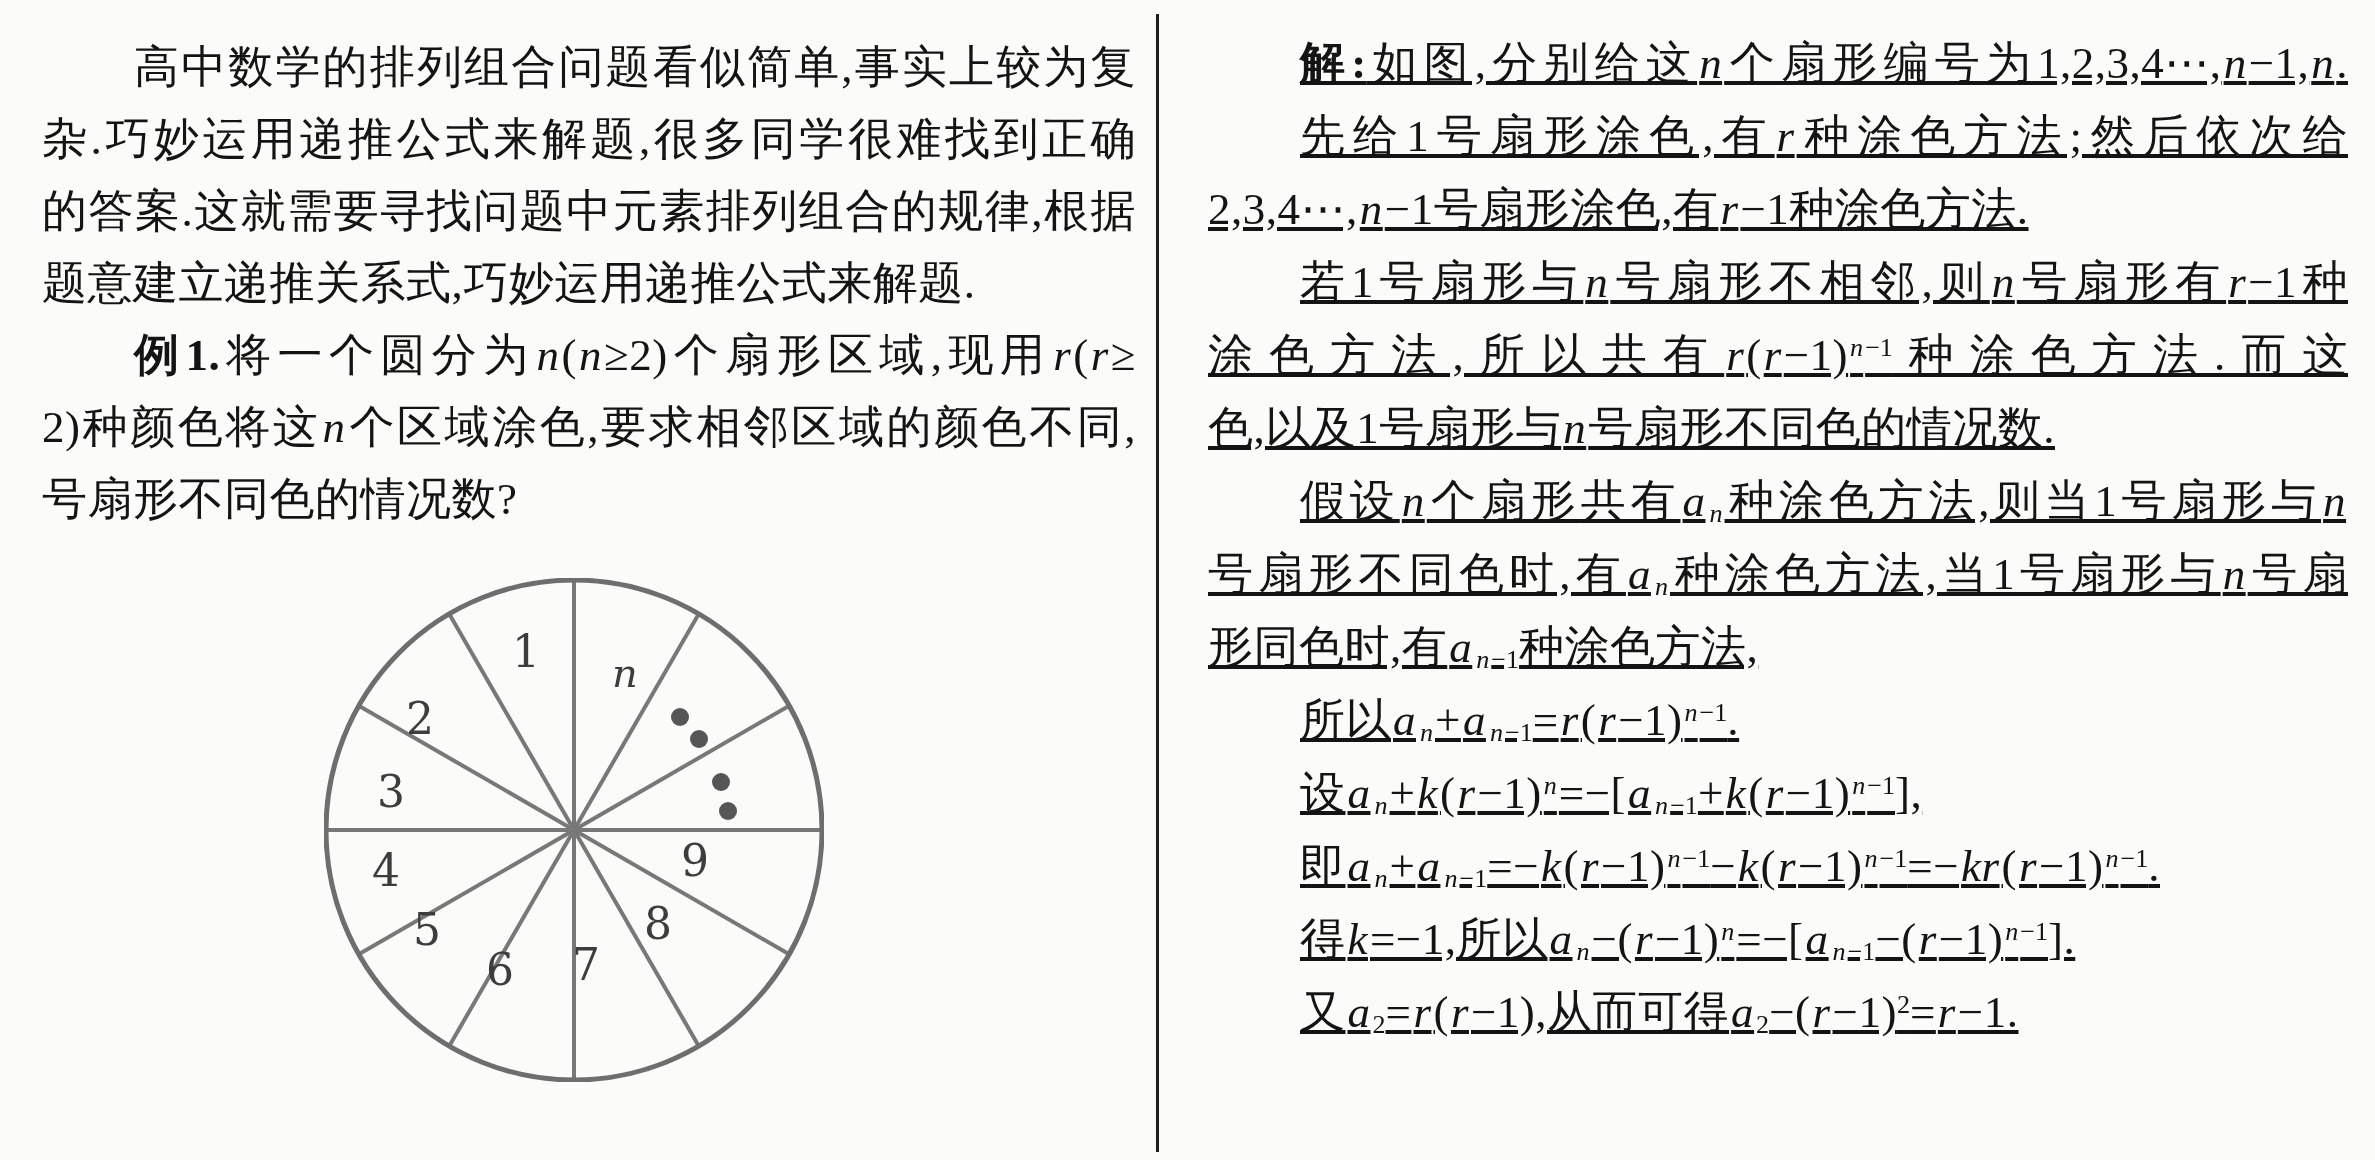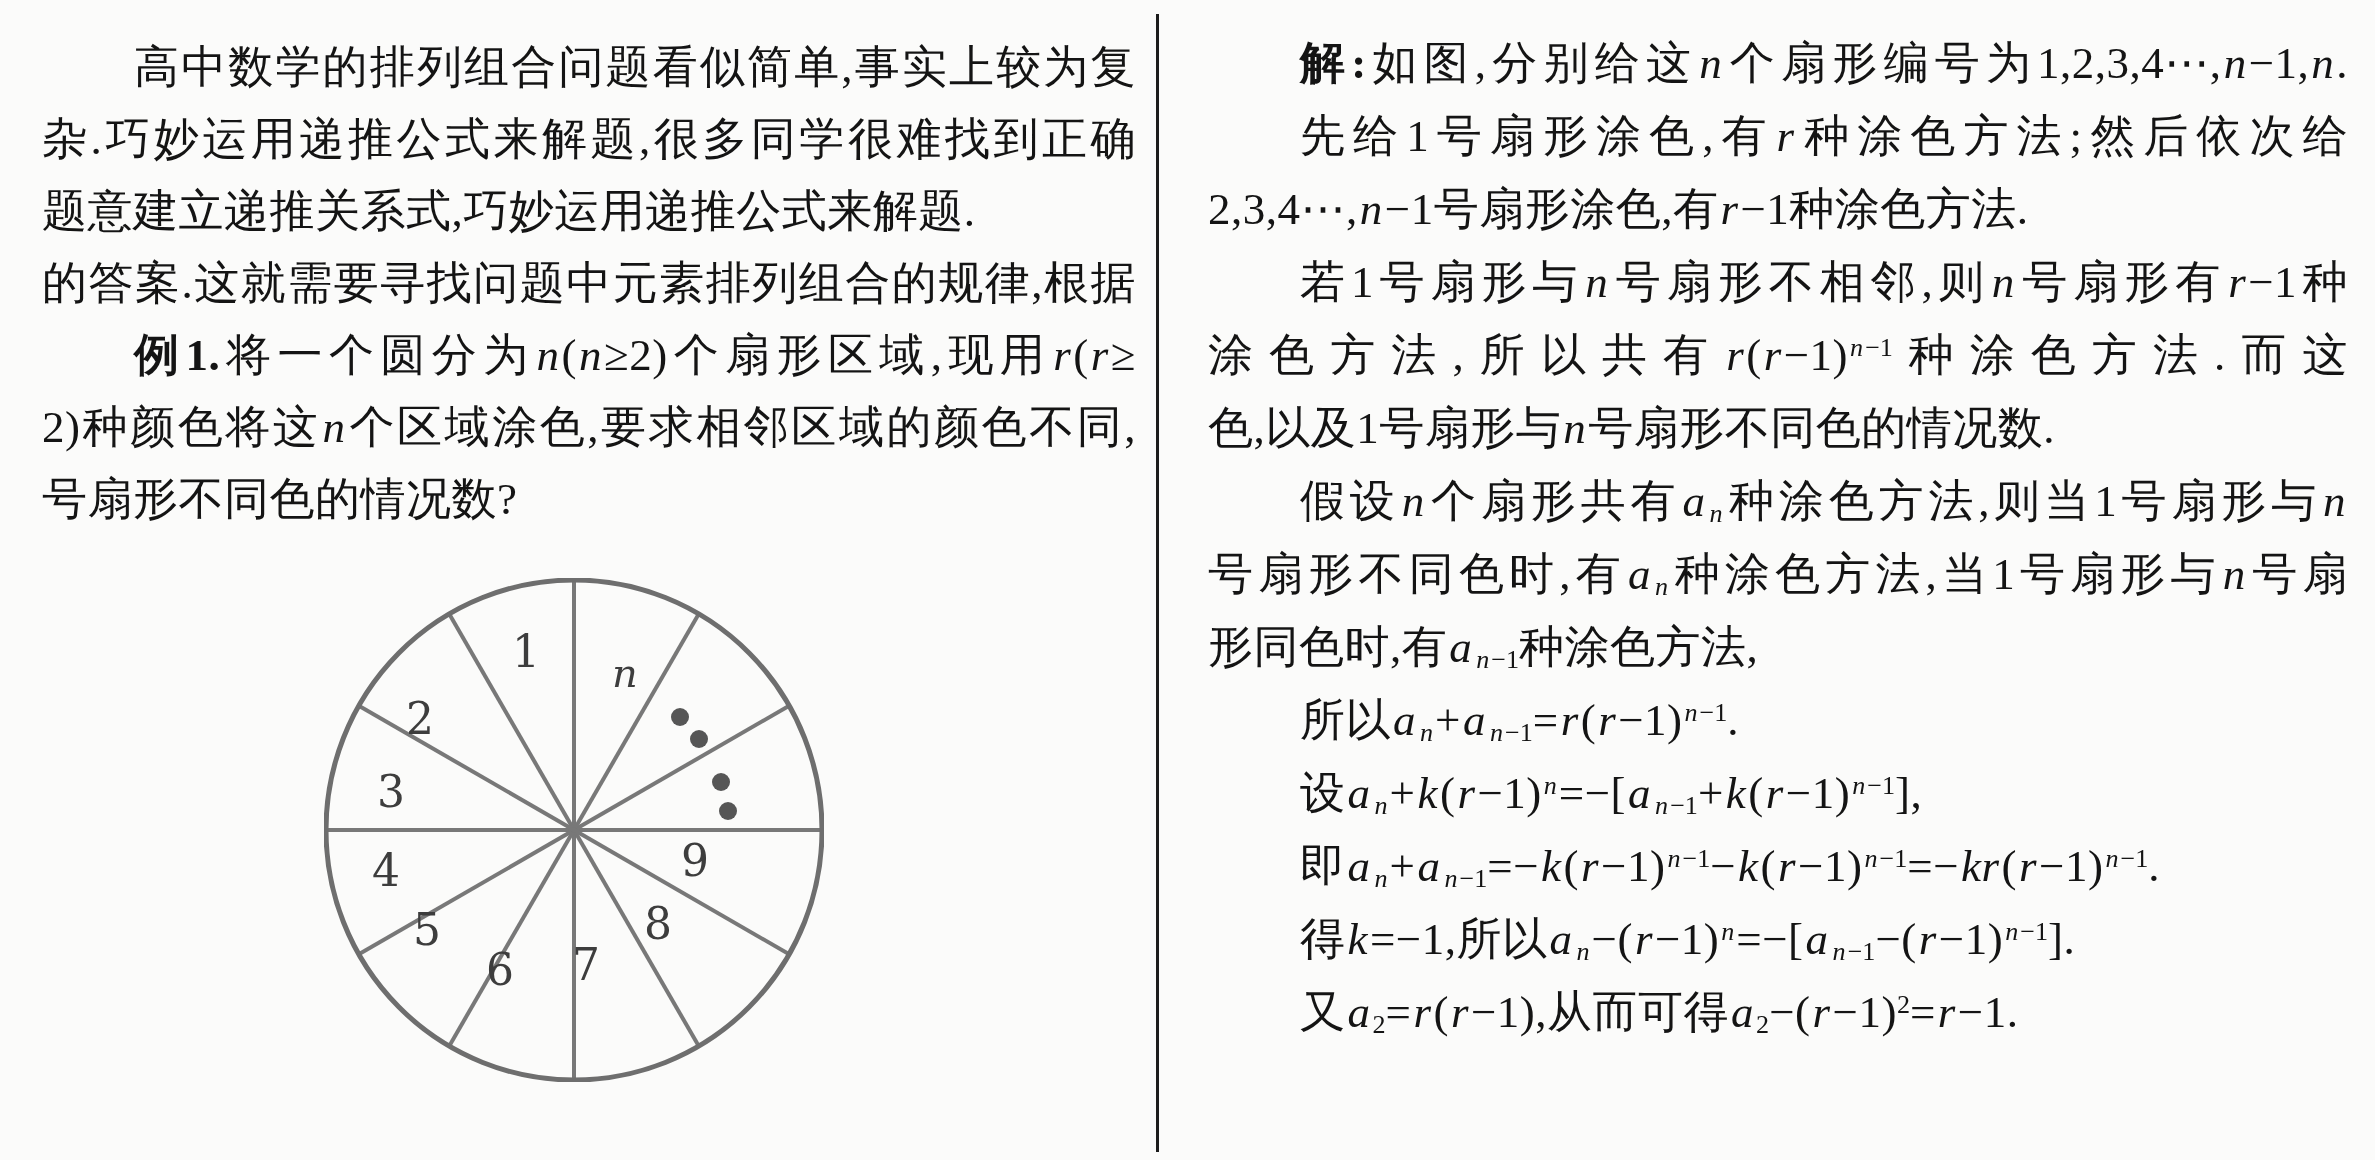--- a/index.html
+++ b/index.html
@@ -3,21 +3,21 @@
 <meta charset="utf-8">
 <style>
   html,body{margin:0;padding:0;}
   body{
     width:2375px;height:1160px;position:relative;overflow:hidden;
     background:#fbfbfa;color:#141414;
     font-family:"Liberation Serif","DejaVu Serif",serif;
   }
   .col{position:absolute;top:0;}
   .col-left{left:42px;width:1094px;padding-top:31px;}
-  .col-right{left:1208px;width:1140px;padding-top:27px;}
+  .col-right{left:1208px;width:1140px;padding-top:27px;text-decoration:underline;}
   .line{
     white-space:nowrap;font-size:45px;height:72px;line-height:72px;
     letter-spacing:0.5px;
   }
   .col-right .line{height:73px;line-height:73px;}
   .indent{padding-left:92px;}
   .fill{text-align:justify;text-align-last:justify;}
   .line i{font-style:italic;padding:0 2px;}
   .line b{font-weight:700;}
   .line sup,.line sub{font-size:0.58em;line-height:0;letter-spacing:0;}
@@ -36,22 +36,22 @@
   .figure text.it{font-style:italic;font-size:40px;}
 </style>
 </head>
 <body>
 
 <div>
 
   <div class="col col-left">
     <div class="line indent fill">高中数学的排列组合问题看似简单,事实上较为复</div>
     <div class="line fill">杂.巧妙运用递推公式来解题,很多同学很难找到正确</div>
+    <div class="line fill">的答案.这就需要寻找问题中元素排列组合的规律,根据</div>
     <div class="line">题意建立递推关系式,巧妙运用递推公式来解题.</div>
-    <div class="line fill">的答案.这就需要寻找问题中元素排列组合的规律,根据</div>
     <div class="line indent fill"><b>例1.</b>将一个圆分为<i>n</i>(<i>n</i>≥2)个扇形区域,现用<i>r</i>(<i>r</i>≥</div>
     <div class="line fill">2)种颜色将这<i>n</i>个区域涂色,要求相邻区域的颜色不同,</div>
     <div class="line">号扇形不同色的情况数?</div>
   </div>
 
   <div class="figure">
     <svg viewBox="0 0 500 504">
       <g stroke="#787878" stroke-width="4">
         <line x1="0" y1="252" x2="500" y2="252"></line>
         <line x1="33.5" y1="377" x2="466.5" y2="127"></line>

